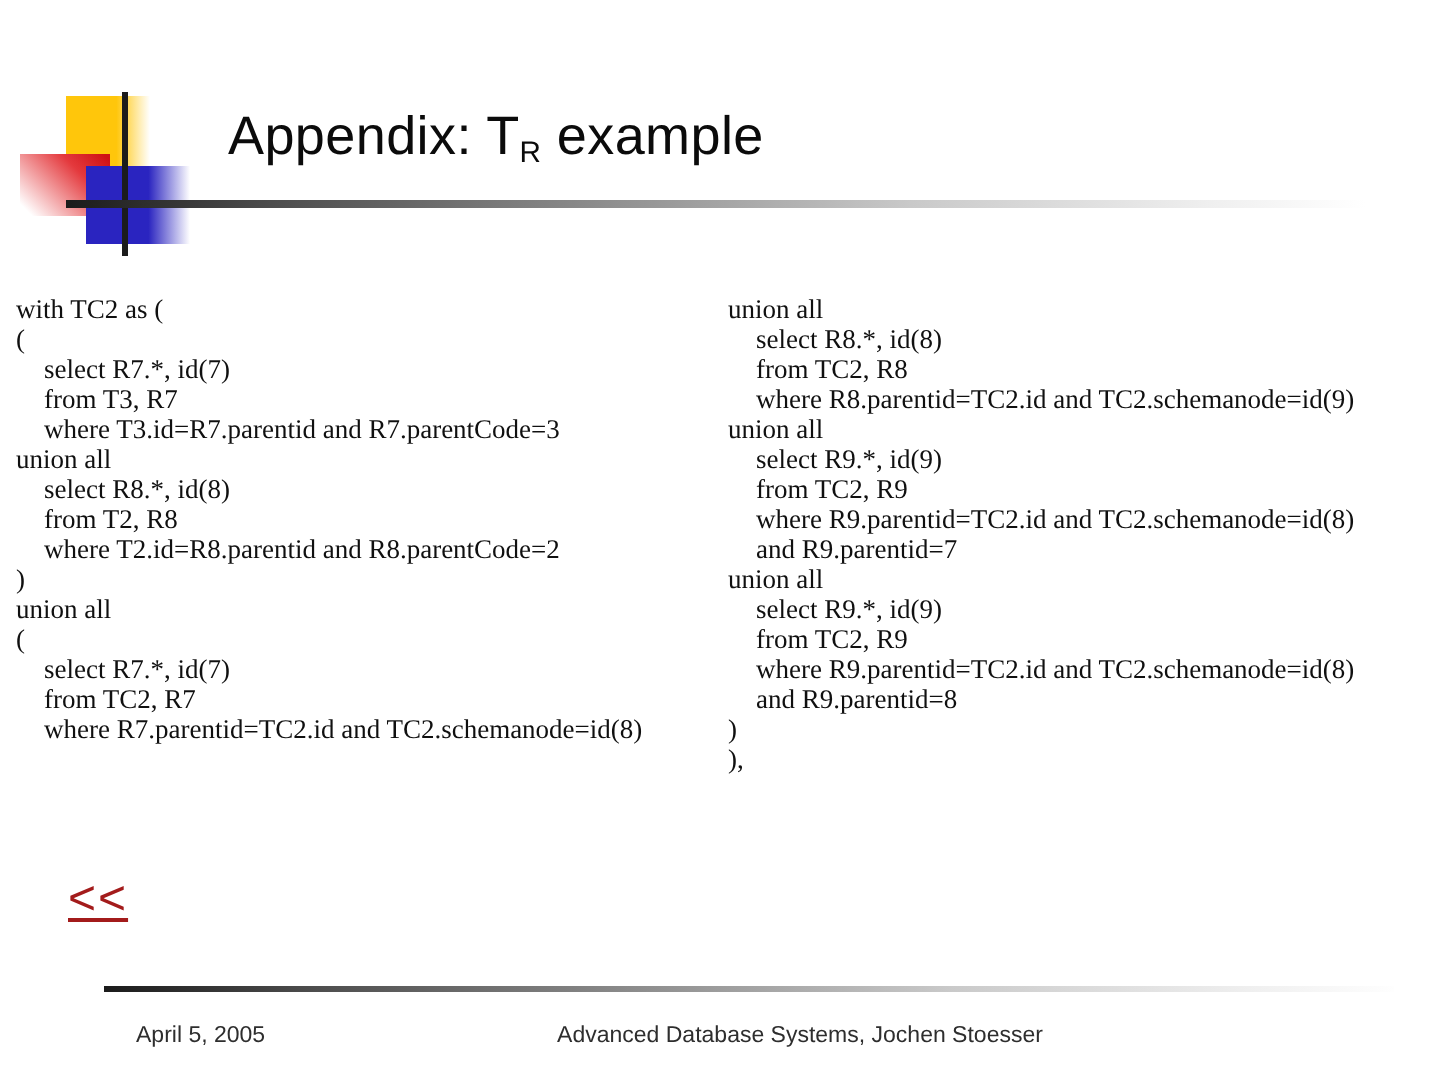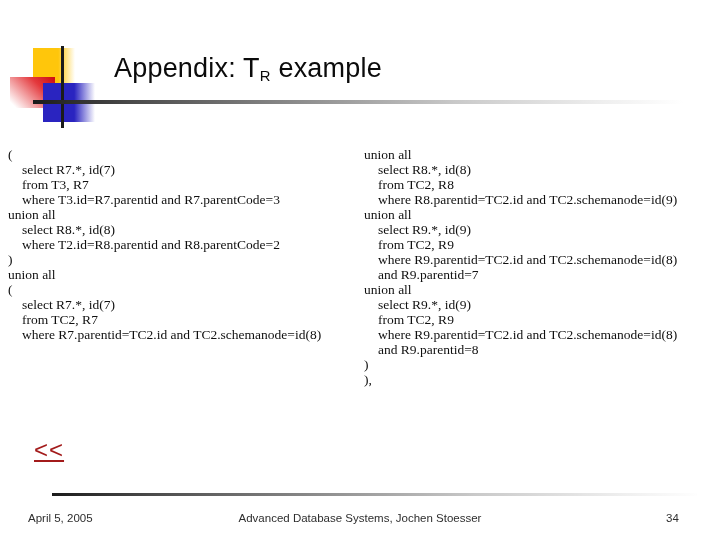--- a/index.html
+++ b/index.html
@@ -28,47 +28,49 @@
   .code-left{left:8px;}
   .code-right{left:364px;}
   .code-line{height:15px;}
   .code-line.indent{padding-left:14px;}
   
   .back-link{position:absolute;left:34px;top:436px;font-size:24px;line-height:28px;
     color:#a31b1b;text-decoration:underline;cursor:pointer;letter-spacing:1px;}
   
   .footer-line{position:absolute;left:52px;top:493px;width:650px;height:3px;
     background:linear-gradient(to right,#1b1b1b 0%,#4a4a4a 15%,#8a8a8a 40%,#c9c9c9 65%,#efefef 88%,rgba(255,255,255,0) 100%);}
-  .footer-text{position:absolute;top:512px;font-size:11.5px;color:#2e2e2e;white-space:nowrap;}
+  .footer-text{position:absolute;top:512px;font-size:11.5px;color:#2e2e2e;white-space:nowrap;margin-left:40px;}
   .footer-date{left:28px;}
   .footer-center{left:0;width:720px;text-align:center;}
   .footer-page{left:666px;text-align:center;}
 </style>
 </head>
 <body>
 
 <div class="slide">
 
   <div class="logo">
     <div class="sq sq-yellow"></div>
     <div class="sq sq-red"></div>
     <div class="sq sq-blue"></div>
     <div class="v-line"></div>
     <div class="h-line"></div>
   </div>
 
   <div class="title"><span>Appendix: T</span><span class="title-sub">R</span><span> example</span></div>
 
   <div class="code code-left">
+      <div class="code-line">with TC2 as (</div>
       <div class="code-line">(</div>
       <div class="code-line indent">select R7.*, id(7)</div>
       <div class="code-line indent">from T3, R7</div>
       <div class="code-line indent">where T3.id=R7.parentid and R7.parentCode=3</div>
       <div class="code-line">union all</div>
       <div class="code-line indent">select R8.*, id(8)</div>
+      <div class="code-line indent">from T2, R8</div>
       <div class="code-line indent">where T2.id=R8.parentid and R8.parentCode=2</div>
       <div class="code-line">)</div>
       <div class="code-line">union all</div>
       <div class="code-line">(</div>
       <div class="code-line indent">select R7.*, id(7)</div>
       <div class="code-line indent">from TC2, R7</div>
       <div class="code-line indent">where R7.parentid=TC2.id and TC2.schemanode=id(8)</div>
     </div>
   <div class="code code-right">
       <div class="code-line">union all</div>

